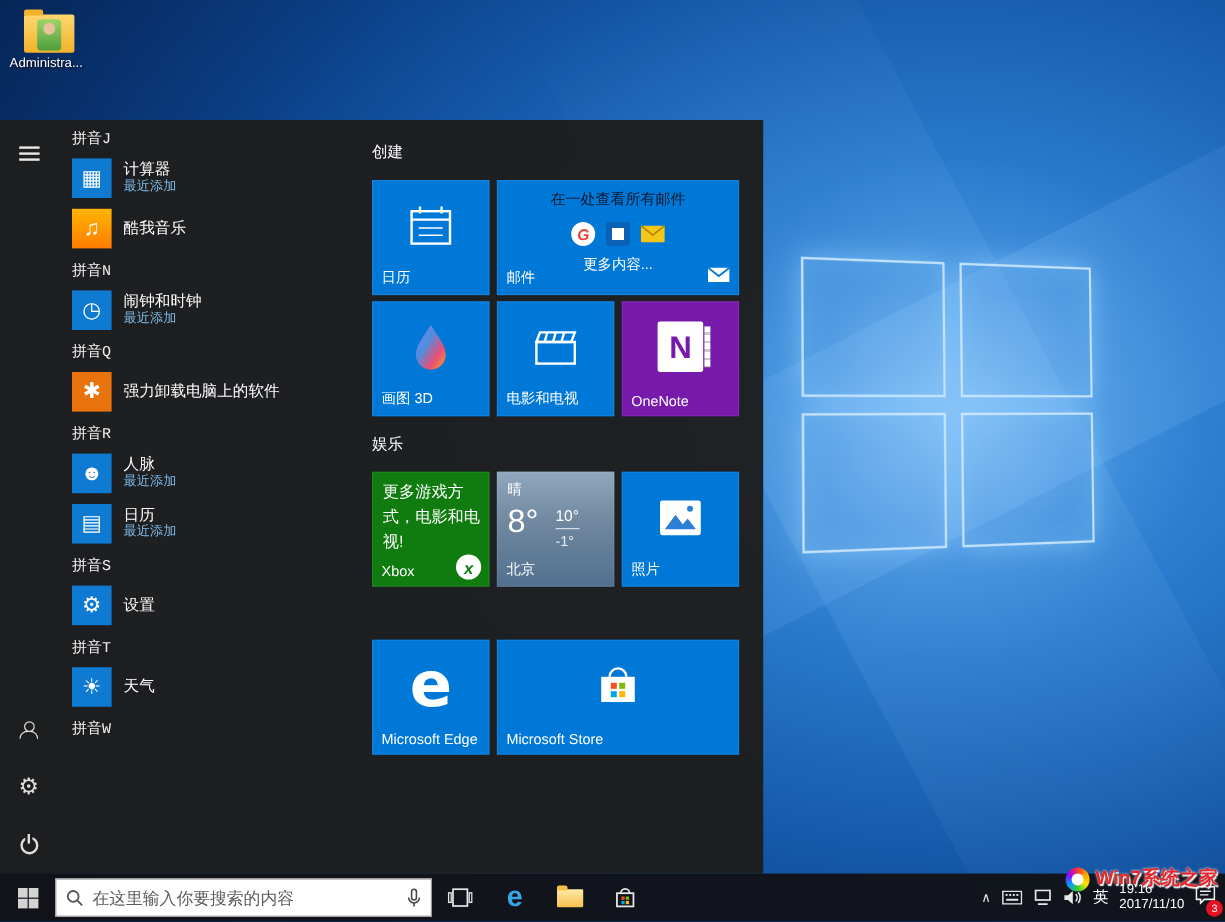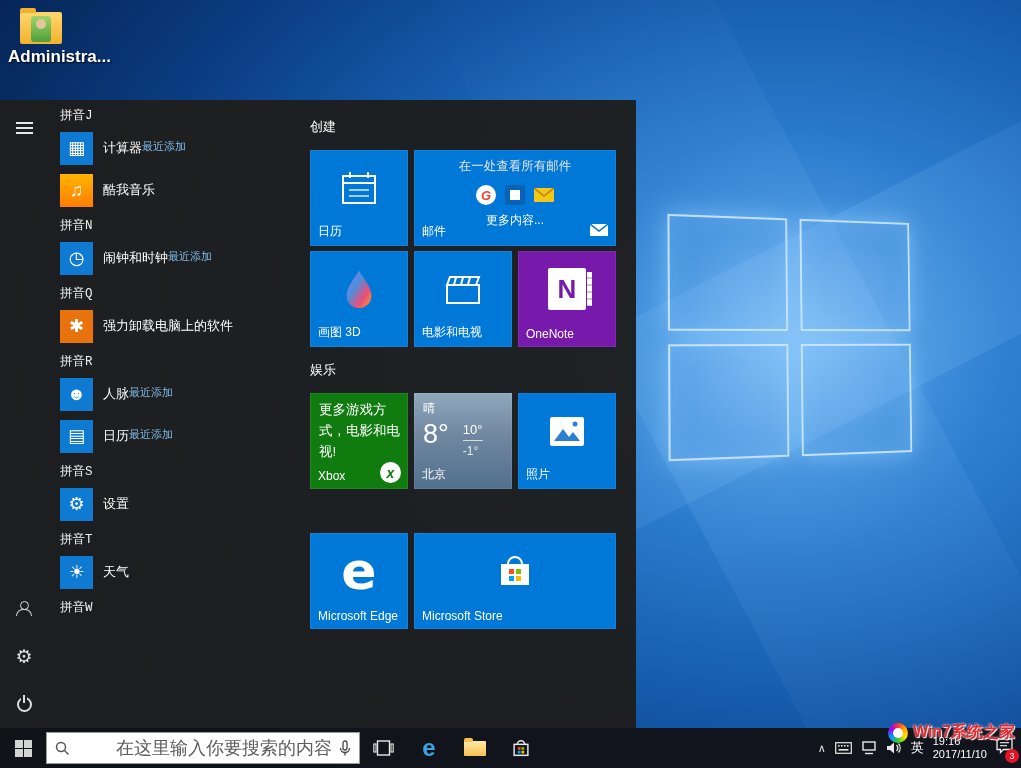--- a/index.html
+++ b/index.html
@@ -20,21 +20,21 @@
   .hero-glow { position:absolute; left:580px; top:130px; width:430px; height:420px;
     background:radial-gradient(circle, rgba(170,215,255,.55) 0%, rgba(110,175,240,.22) 42%, transparent 70%); }
   .hero-window { position:absolute; left:668px; top:218px; width:252px; height:238px;
     transform:perspective(900px) rotateY(16deg) rotateX(2deg);
     display:grid; grid-template-columns:1fr 1fr; grid-template-rows:1fr 1fr; gap:13px; }
   .pane { border:2px solid rgba(205,232,255,.9); background:rgba(130,190,245,.10);
     box-shadow:0 0 22px rgba(140,205,255,.65), inset 0 0 26px rgba(140,205,255,.28); }
 
   
   .desktop-icon { position:absolute; left:8px; top:12px; width:66px; 
-    color:#fff; font-size:17px; text-shadow:1px 1px 2px rgba(0,0,0,.9); cursor:default;font-weight:bold; }
+    color:#fff; font-size:11px; text-shadow:1px 1px 2px rgba(0,0,0,.9); cursor:default; }
   .folder { width:42px; height:32px; margin:0 auto 3px; position:relative;
     background:linear-gradient(#ffd76e,#f2b22c); border-radius:2px; }
   .folder:before { content:""; position:absolute; top:-4px; left:0; width:16px; height:5px;
     background:#f2b22c; border-radius:2px 2px 0 0; }
   .avatar { position:absolute; left:11px; top:4px; width:20px; height:26px; border-radius:3px;
     background:linear-gradient(#9fd468,#4e9e3d); }
   .avatar:before { content:""; position:absolute; left:5px; top:3px; width:10px; height:10px;
     border-radius:50%; background:#e8c39a; }
 
   
@@ -60,41 +60,41 @@
   .app-list { position:absolute; left:48px; top:0; width:252px; height:100%; padding-left:12px; overflow:hidden; }
   .group-header { height:22px; margin:4px 0 2px; display:flex; align-items:center;
     font-size:12.5px; color:#f0f0f0; cursor:pointer;font-family:Liberation Mono, monospace; }
   .app-item { height:40px; margin-bottom:2px; display:flex; align-items:center; gap:10px; cursor:pointer; }
   .app-icon { width:33px; height:33px; flex:none; display:flex; align-items:center; justify-content:center;
     font-size:18px; color:#fff; }
   .bg-blue { background:#0f7ad1; }
   .bg-navy { background:#0d5aa7; }
   .bg-orange { background:linear-gradient(#ffb400,#ff7d00); }
   .bg-toolbox { background:#e8730c; }
-  .app-text { display:flex; line-height:1.25; }
+  .app-text { display:flex; flex-direction:column; line-height:1.25; }
   .app-name { font-size:13px; color:#fff; white-space:nowrap; }
   .app-sub { font-size:11px; color:#7fbce9; }
 
   
   .tiles { position:absolute; left:310px; top:18px; width:320px; }
   .tile-group-header { height:20px; font-size:13px; color:#fff; margin-bottom:12px; cursor:pointer; }
   .tile-group-header.second { margin-top:14px; }
   .tile-row { display:flex; gap:6px; margin-bottom:5px; }
   .tile-row.last { margin-top:44px; }
   .tile { position:relative; width:98px; height:96px; background:#0078d7; cursor:pointer;
     box-shadow:inset 0 0 0 1px rgba(255,255,255,.08); }
   .tile.wide { width:202px; }
   .tile.purple { background:#7719aa; }
   .tile.green { background:#107c10; }
   .tile.weather-bg { background:linear-gradient(180deg,#8fa8bd 0%,#70879f 45%,#51708e 100%); }
   .tile-label { position:absolute; left:8px; bottom:6px; font-size:12px; color:#fff; white-space:nowrap; }
   .tile-center { position:absolute; inset:0 0 20px 0; display:flex; align-items:center; justify-content:center; }
 
   .mail-body { position:absolute; inset:0; display:flex; flex-direction:column; align-items:center; }
-  .mail-headline { margin-top:8px; font-size:12.5px; color:#e5e5e5; }
+  .mail-headline { margin-top:8px; font-size:12.5px; color:#0f172a; }
   .pv-row { display:flex; align-items:center; gap:9px; margin-top:10px; }
   .pv { width:20px; height:20px; display:flex; align-items:center; justify-content:center; }
   .pv.google { background:#fff; border-radius:50%; color:#ea4335; font-weight:bold; font-size:13px; }
   .pv.cal { background:linear-gradient(#fff,#fff) center/10px 10px no-repeat, #0a61b8; border-radius:2px; }
   .mail-more { margin-top:7px; font-size:12px; color:#fff; }
   .mail-badge { position:absolute; right:8px; bottom:6px; }
 
   .onenote-box { width:38px; height:42px; background:#fff; border-radius:2px; position:relative;
     display:flex; align-items:center; justify-content:center; font-size:26px; font-weight:bold; color:#7719aa; }
   .onenote-box:after { content:""; position:absolute; right:-6px; top:4px; width:5px; height:34px;
@@ -117,22 +117,22 @@
     font-family:"DejaVu Sans","Liberation Sans",sans-serif; }
 
   
   .taskbar { position:absolute; left:0; bottom:0; width:100%; height:40px;
     background:rgba(18,19,24,.97); display:flex; align-items:center; z-index:20; }
   .tb-btn { width:46px; height:40px; display:flex; align-items:center; justify-content:center; cursor:pointer; }
   .win-logo { display:grid; grid-template-columns:8px 8px; grid-template-rows:8px 8px; gap:1px; }
   .win-logo i { background:#d4d4d4; }
   .searchbox { width:314px; height:32px; background:#fff; border:1px solid #9a9a9a;
     display:flex; align-items:center; padding:0 8px; gap:7px; }
-  .searchbox input { flex:1; border:none; outline:none; font-size:18px; color:#333; background:transparent;
-    font-family:"Liberation Sans","DejaVu Sans",sans-serif;text-align:right; }
+  .searchbox input { flex:1; border:none; outline:none; font-size:14px; color:#333; background:transparent;
+    font-family:"Liberation Sans","DejaVu Sans",sans-serif; }
   .searchbox input::placeholder { color:#5c5c5c; opacity:1; }
   .edge-tb { font-size:24px; font-weight:bold; color:#38a6e3; line-height:1; }
   .tb-folder { width:22px; height:15px; position:relative; background:linear-gradient(#ffe9a8,#f7c14e);
     border-radius:1px; }
   .tb-folder:before { content:""; position:absolute; top:-3px; left:0; width:9px; height:4px;
     background:#f7c14e; border-radius:2px 2px 0 0; }
   .tray { margin-left:auto; display:flex; align-items:center; gap:9px; padding-right:8px; }
   .tray-ic { display:flex; align-items:center; justify-content:center; cursor:pointer; }
   .chevron { color:#e0e0e0; font-size:11px; }
   .ime { color:#fff; font-size:13px; cursor:pointer; }

